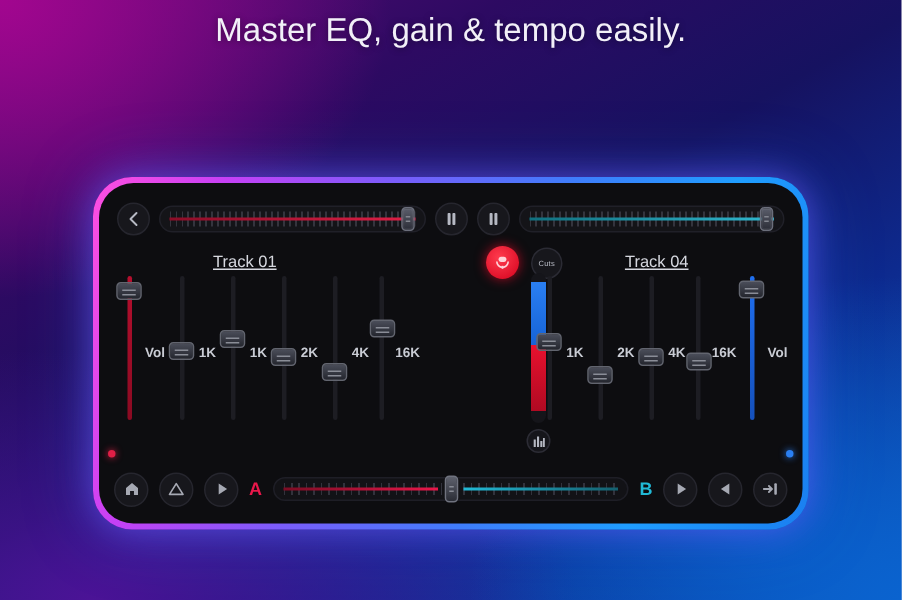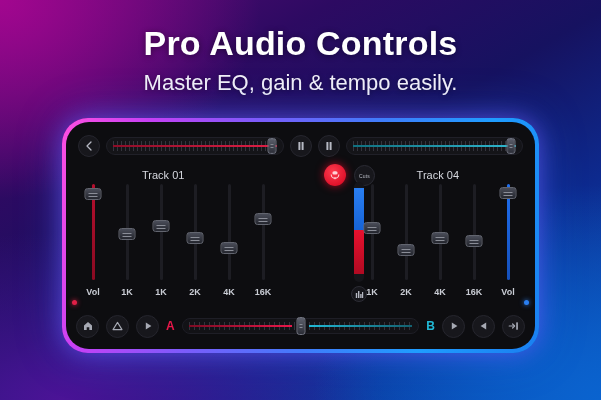--- a/index.html
+++ b/index.html
@@ -74,21 +74,21 @@
     border:1px solid #6b6e7b;
     box-shadow:inset 0 0 0 1px rgba(255,255,255,.05);
   }
   .t-knob::after{content:"";position:absolute;left:2px;right:2px;top:5px;height:1px;background:#83868f;box-shadow:0 3px 0 #83868f;}
 
   
   .labelrow {
     position:absolute; top:40px; left:0; width:100%; height:26px;
     display:flex; align-items:center; justify-content:center;
   }
-  .tname { color:#d6d8df; font-size:11px; }
+  .tname { color:#d6d8df; font-size:11px;text-decoration:underline; }
   .tname.l { position:absolute; left:76px; }
   .tname.r { position:absolute; right:76px; }
   .rec-btn {
     position:absolute; left:258px; top:2px;
     width:22px; height:22px; border-radius:50%;
     background:radial-gradient(circle at 40% 35%, #ff3b4e, #d4011c);
     box-shadow:0 0 8px rgba(226,10,40,.75);
     display:flex; align-items:center; justify-content:center;
   }
   .cuts-btn {
@@ -97,21 +97,21 @@
     background:#17171c; border:1px solid #2b2b34;
     display:flex; align-items:center; justify-content:center;
     color:#b9bcc6; font-size:5px; letter-spacing:.2px;
   }
 
   
   .mixer { position:absolute; top:60px; left:0; width:100%; height:120px; }
   .bank { position:absolute; top:0; display:flex; align-items:flex-end; gap:0; }
   .bank.left  { left:10px; }
   .bank.right { right:10px; }
-  .ch { width:34px; display:flex; flex-direction:column; align-items:center; }
+  .ch { width:34px; display:flex; align-items:center; }
   .slot { position:relative; width:100%; height:100px; display:flex; justify-content:center; }
   .rail { position:absolute; top:2px; bottom:2px; width:3px; border-radius:2px; background:#1d1d23; }
   .rail.redfill { background:linear-gradient(#b50f2e,#8a0a22); }
   .rail.bluefill { background:linear-gradient(#1f6ff0,#1550bb); }
   .knob {
     position:absolute; left:50%; transform:translateX(-50%);
     width:17px; height:12px; border-radius:3px;
     background:linear-gradient(#4a4d59,#24262e);
     border:1px solid #62656f;
   }
@@ -157,21 +157,20 @@
   .xf-cy  { position:absolute; right:6px; width:44%; top:50%; height:2px; transform:translateY(-50%); background:linear-gradient(to right,#21b9d6,#14606f); }
   .xf-knob { position:absolute; left:50%; top:50%; transform:translate(-50%,-50%);
     width:9px; height:18px; border-radius:3px; background:linear-gradient(#5e616d,#2b2d36); border:1px solid #70737f; }
   .xf-knob::after{content:"";position:absolute;left:2px;right:2px;top:6px;height:1px;background:#888b95;box-shadow:0 3px 0 #888b95;}
   svg { display:block; }
 </style>
 </head>
 <body>
 
 <div class="hero">
-  <div class="hero-title">Pro Audio Controls</div>
   <div class="hero-sub">Master EQ, gain &amp; tempo easily.</div>
 </div>
 
 <div class="device-wrap">
 <div class="device">
 
   <div class="topbar">
 
     <div class="rnd-btn">
       <span>

